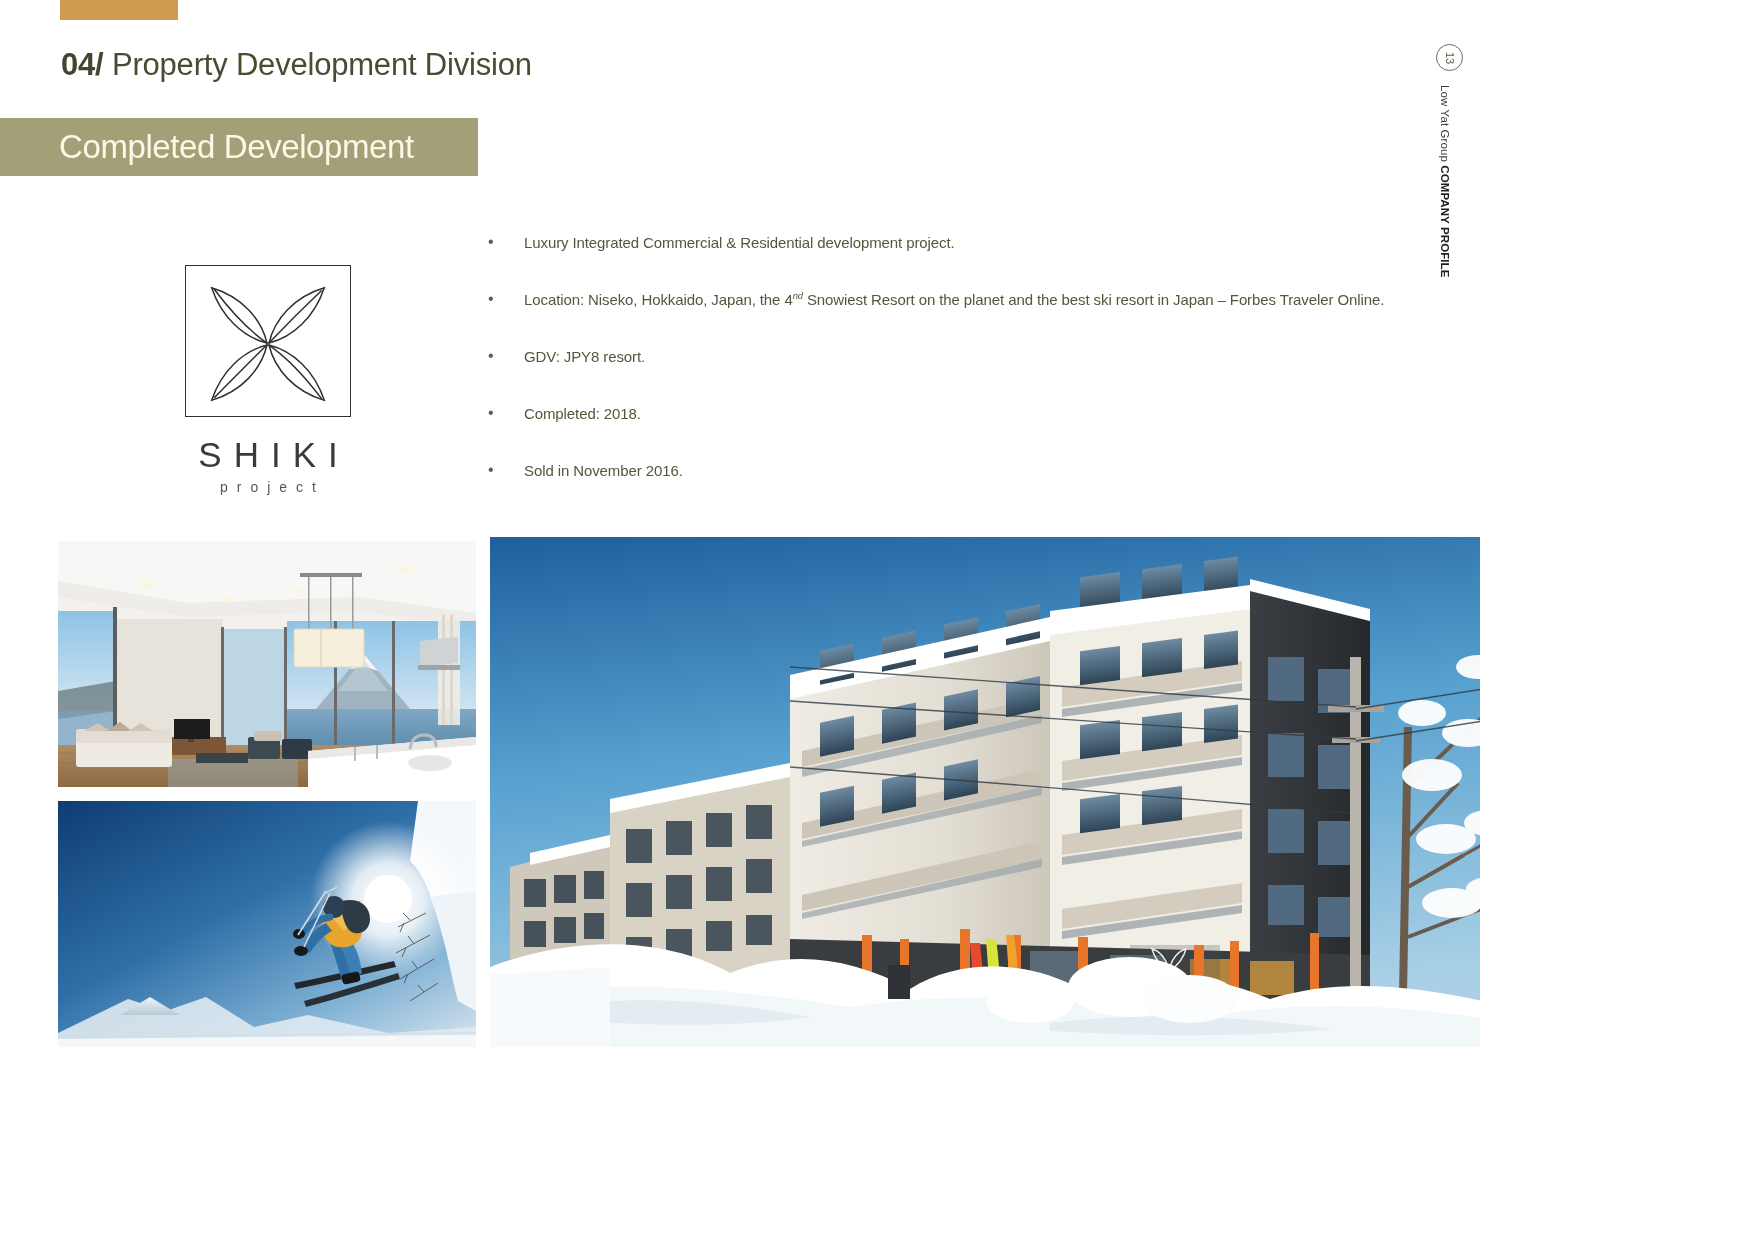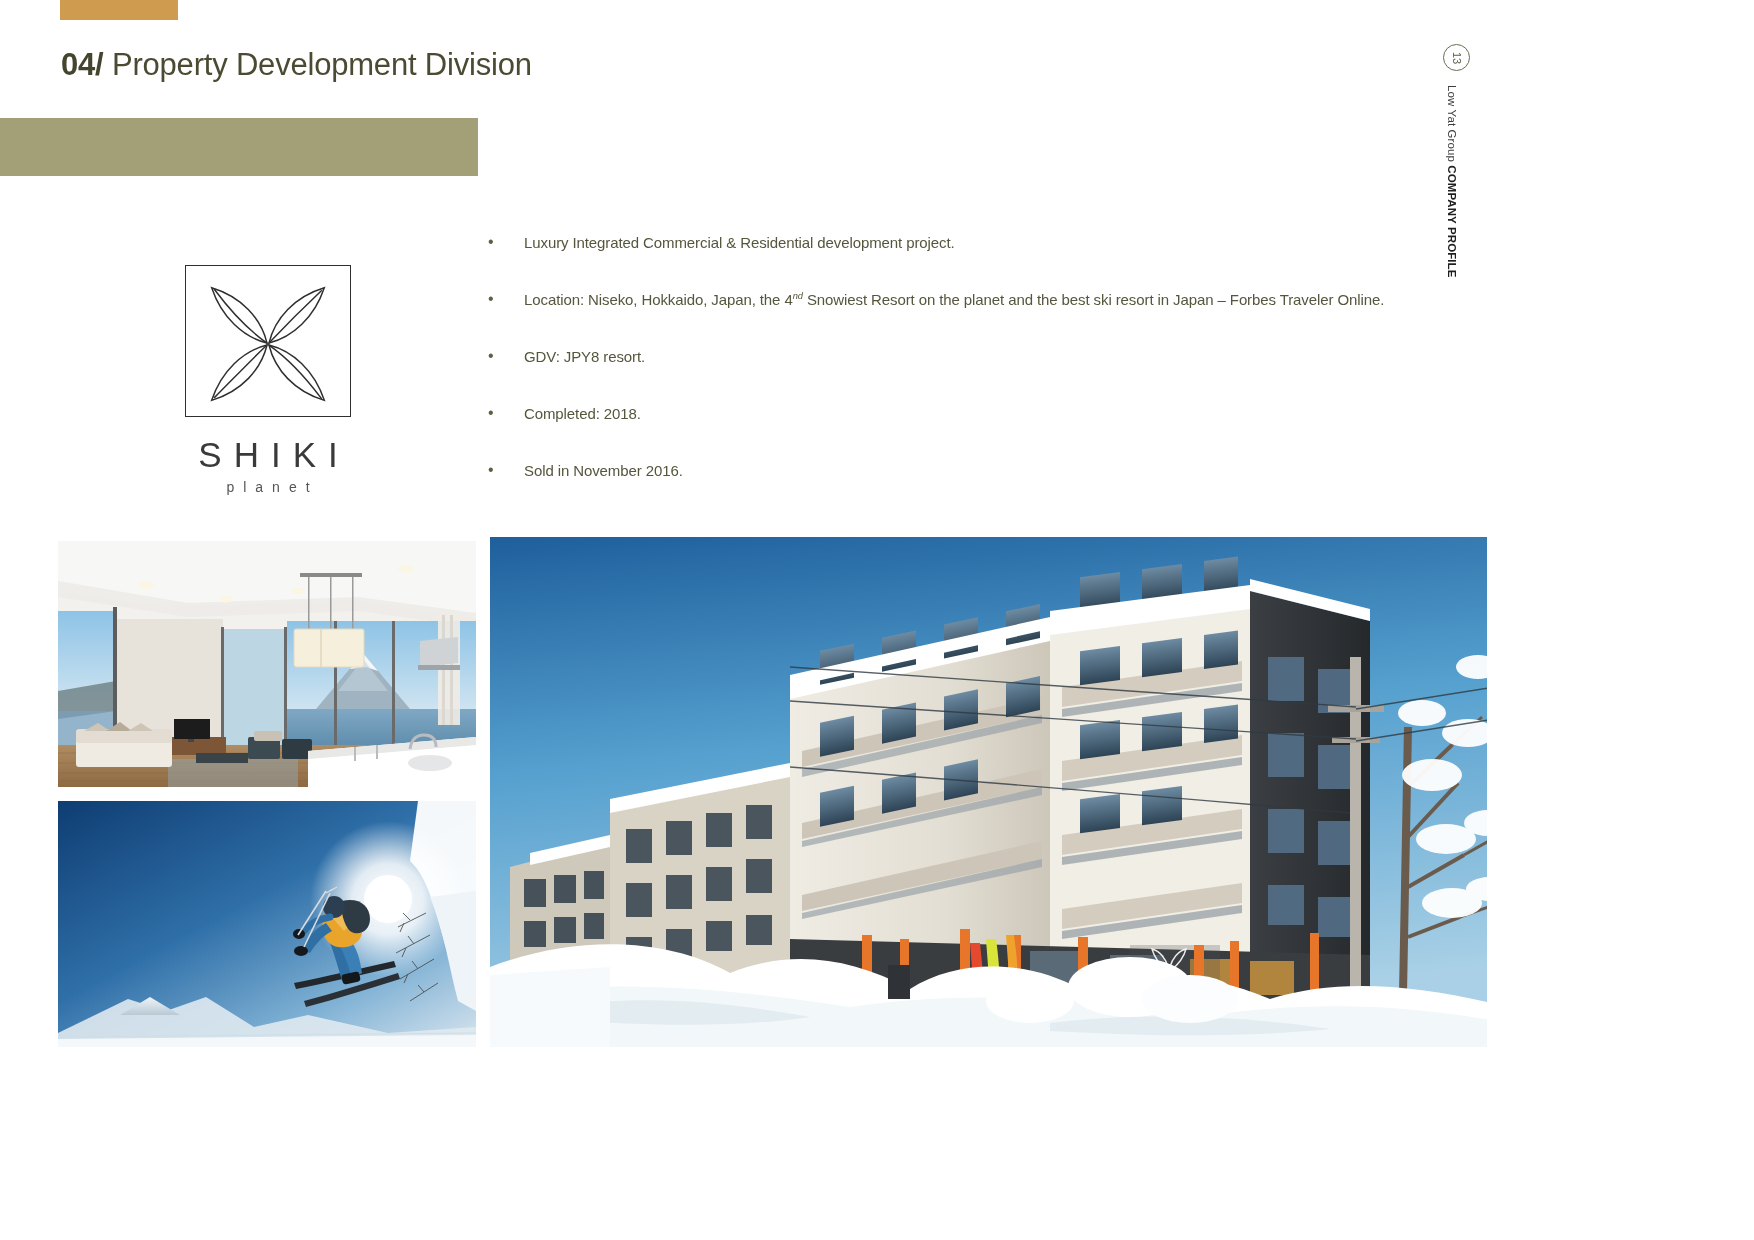--- a/index.html
+++ b/index.html
@@ -10,21 +10,20 @@
   body {
     font-family: "Liberation Sans", sans-serif;
     -webkit-font-smoothing: antialiased;
   }
   .page {
     position: relative;
     width: 1480px;
     height: 1240px;
     background: #ffffff;
     overflow: hidden;
-    padding-left: 7px;
   }
 
   
   .gold-tab {
     position: absolute;
     left: 60px;
     top: -8px;
     width: 118px;
     height: 28px;
     background: #cf9b4e;
@@ -194,20 +193,21 @@
 <div class="page">
 
   <div class="gold-tab"></div>
 
   <div class="section-title">
     <span class="num">04</span><span class="num">/</span>
     <span class="label">Property Development Division</span>
   </div>
 
   <div class="banner"></div>
+  <div class="banner-text">Completed Development</div>
 
   <div class="rail">
     <div class="page-circle">
       <span class="page-num">13</span>
     </div>
     <div class="rail-text">
       <span>Low Yat Group</span>
       <span class="strong">COMPANY PROFILE</span>
     </div>
   </div>
@@ -225,21 +225,21 @@
 
           <path d="M82 80 C 76 105, 56 127, 26 136 C 36 106, 58 86, 82 80 Z"></path>
           <path d="M82 80 C 64 97, 45 117, 29 133"></path>
 
           <path d="M84 80 C 108 86, 130 106, 140 136 C 110 127, 90 105, 84 80 Z"></path>
           <path d="M84 80 C 104 94, 122 114, 137 134"></path>
         </g>
       </svg>
     </div>
     <div class="logo-name">SHIKI</div>
-    <div class="logo-sub">planet</div>
+    <div class="logo-sub">project</div>
   </div>
 
   <div class="bullets">
     <div class="bullet-row">
       <div class="bullet-dot">•</div>
       <div class="bullet-text">
         <span>Luxury Integrated Commercial &amp; Residential development project.</span><sup></sup><span></span>
       </div>
     </div>
     <div class="bullet-row">

